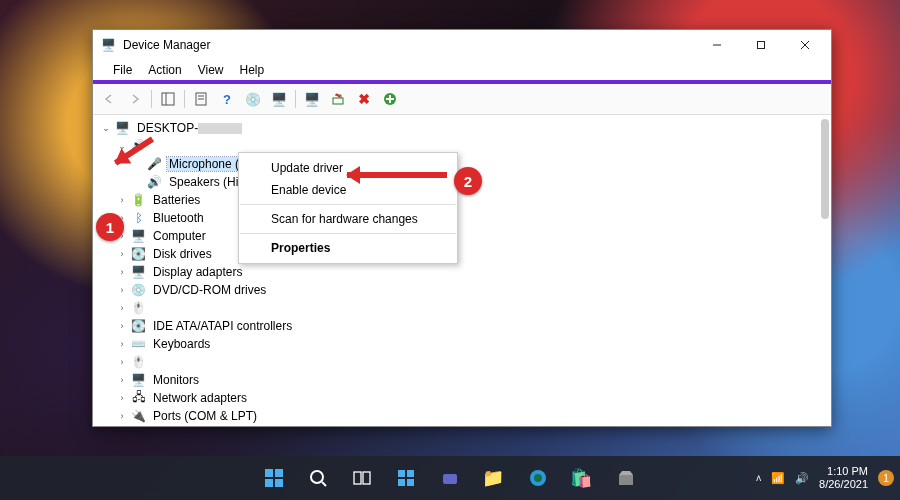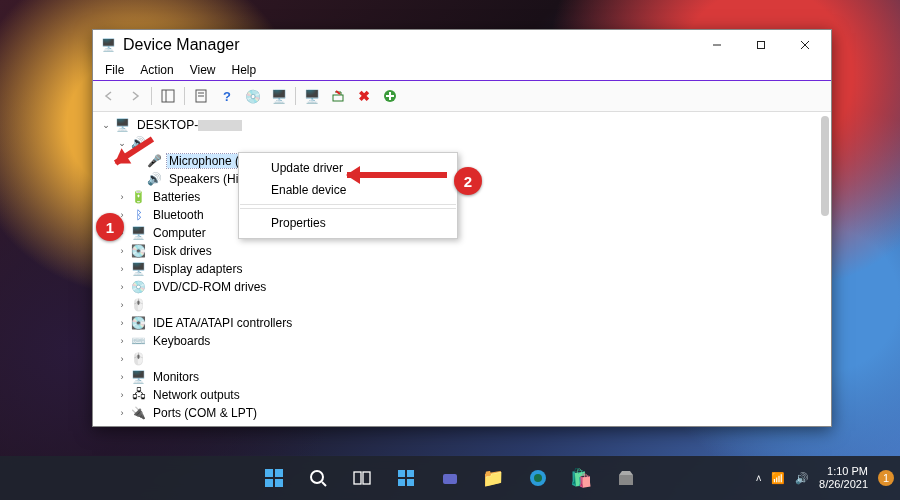--- a/index.html
+++ b/index.html
@@ -6,44 +6,44 @@
 .desktop{position:relative;width:900px;height:500px;background:
  radial-gradient(circle at 15% 25%,#e8a83a 0%,#e8a83a 8%,transparent 20%),
  radial-gradient(circle at 85% 15%,#d83a3a 0%,#d83a3a 10%,transparent 25%),
  radial-gradient(circle at 92% 60%,#4a8fd8 0%,#4a8fd8 8%,transparent 22%),
  radial-gradient(circle at 8% 70%,#2a1a3a 0%,transparent 30%),
  linear-gradient(135deg,#3a1a28 0%,#1a1018 40%,#2a3a68 70%,#4a7ac8 100%)}
 
 .win{position:absolute;left:92px;top:29px;width:738px;height:396px;background:#fff;border:1px solid #888;box-shadow:0 4px 16px rgba(0,0,0,.5);display:flex;flex-direction:column}
 .titlebar{height:30px;display:flex;align-items:center;padding:0 4px 0 8px}
 .title-icon{width:16px;height:16px;margin-right:6px;display:flex;align-items:center;justify-content:center;font-size:12px}
-.title-text{flex:1;font-size:16px}
+.title-text{flex:1;font-size:12px}
 .winbtns{display:flex}
 .winbtn{width:44px;height:30px;display:flex;align-items:center;justify-content:center;font-size:11px;font-family:sans-serif}
-.menubar{height:20px;display:flex;align-items:center;padding:0 4px;border-bottom:1px solid #6d28d9}
+.menubar{height:20px;display:flex;align-items:center;padding:0 12px;border-bottom:4px solid #6d28d9}
 .menuitem{padding:1px 8px;font-size:12px}
 .toolbar{height:26px;display:flex;align-items:center;padding:2px 4px;gap:2px;border-bottom:1px solid #ddd;background:#fafafa}
 .tbtn{width:22px;height:22px;display:flex;align-items:center;justify-content:center;border:1px solid transparent;border-radius:2px;font-size:13px}
 .tbtn.dis{opacity:.45}
 .tsep{width:1px;height:18px;background:#ccc;margin:0 2px}
 .treepane{flex:1;overflow:hidden;position:relative;background:#fff}
 .tree{padding:4px 0 4px 6px;position:relative}
 .row{display:flex;align-items:center;height:18px;font-size:12px;white-space:nowrap}
 .tw{width:14px;height:14px;display:flex;align-items:center;justify-content:center;font-size:9px;color:#555;user-select:none}
 .ic{width:16px;height:16px;margin:0 4px 0 2px;display:flex;align-items:center;justify-content:center;font-size:12px}
 .lbl{padding:0 2px}
 .lbl.sel{background:#cce8ff;outline:1px dotted #99b}
 .ind0{padding-left:0}
 .ind1{padding-left:16px}
 .ind2{padding-left:32px}
 .vscroll{position:absolute;right:2px;top:4px;width:8px;height:100px;background:#ccc;border-radius:4px}
 
 .ctx{position:absolute;left:238px;top:152px;width:218px;background:#fff;border:1px solid #ccc;box-shadow:2px 2px 6px rgba(0,0,0,.25);padding:4px 0;font-size:12px}
 .ctxi{padding:4px 28px 4px 32px}
-.ctxi.bold{font-weight:400}
+.ctxi.bold{font-weight:700}
 .ctxsep{height:1px;background:#e0e0e0;margin:3px 1px}
 
 .callout{position:absolute;width:28px;height:28px;border-radius:50%;background:#dc2a2a;color:#fff;font-weight:700;font-size:15px;display:flex;align-items:center;justify-content:center;box-shadow:0 1px 3px rgba(0,0,0,.4)}
 .arrow1{position:absolute;left:112px;top:148px;transform:rotate(-33deg)}
 .arrow2{position:absolute;left:347px;top:172px}
 .arrbody{width:44px;height:6px;background:#dc2a2a;position:relative}
 .arrbody.long{width:100px}
 .arrbody::before{content:"";position:absolute;left:-10px;top:-6px;border:9px solid transparent;border-right:14px solid #dc2a2a}
 
 .taskbar{position:absolute;left:0;bottom:0;width:900px;height:44px;background:rgba(32,36,46,.92);backdrop-filter:blur(8px);display:flex;align-items:center}
@@ -212,35 +212,36 @@
             <span class="ic">🖱️</span>
           </div>
    <div class="row ind1">
             <span class="tw">›</span>
             <span class="ic">🖥️</span>
             <span class="lbl">Monitors</span>
           </div>
    <div class="row ind1">
             <span class="tw">›</span>
             <span class="ic">🖧</span>
-            <span class="lbl">Network outputs</span>
+            <span class="lbl">Network adapters</span>
           </div>
    <div class="row ind1">
             <span class="tw">›</span>
             <span class="ic">🔌</span>
             <span class="lbl">Ports (COM &amp; LPT)</span>
           </div>
   </div>
  </div>
 </div>
 
 <div class="ctx">
  <div class="ctxi">Update driver</div>
  <div class="ctxi">Enable device</div>
  <div class="ctxsep"></div>
+ <div class="ctxi">Scan for hardware changes</div>
  <div class="ctxsep"></div>
  <div class="ctxi bold">Properties</div>
 </div>
 
 <div class="callout" style="left:96px;top:213px">1</div>
 <div class="arrow1">
       <div class="arrbody"></div>
     </div>
 <div class="callout" style="left:454px;top:167px">2</div>
 <div class="arrow2">

